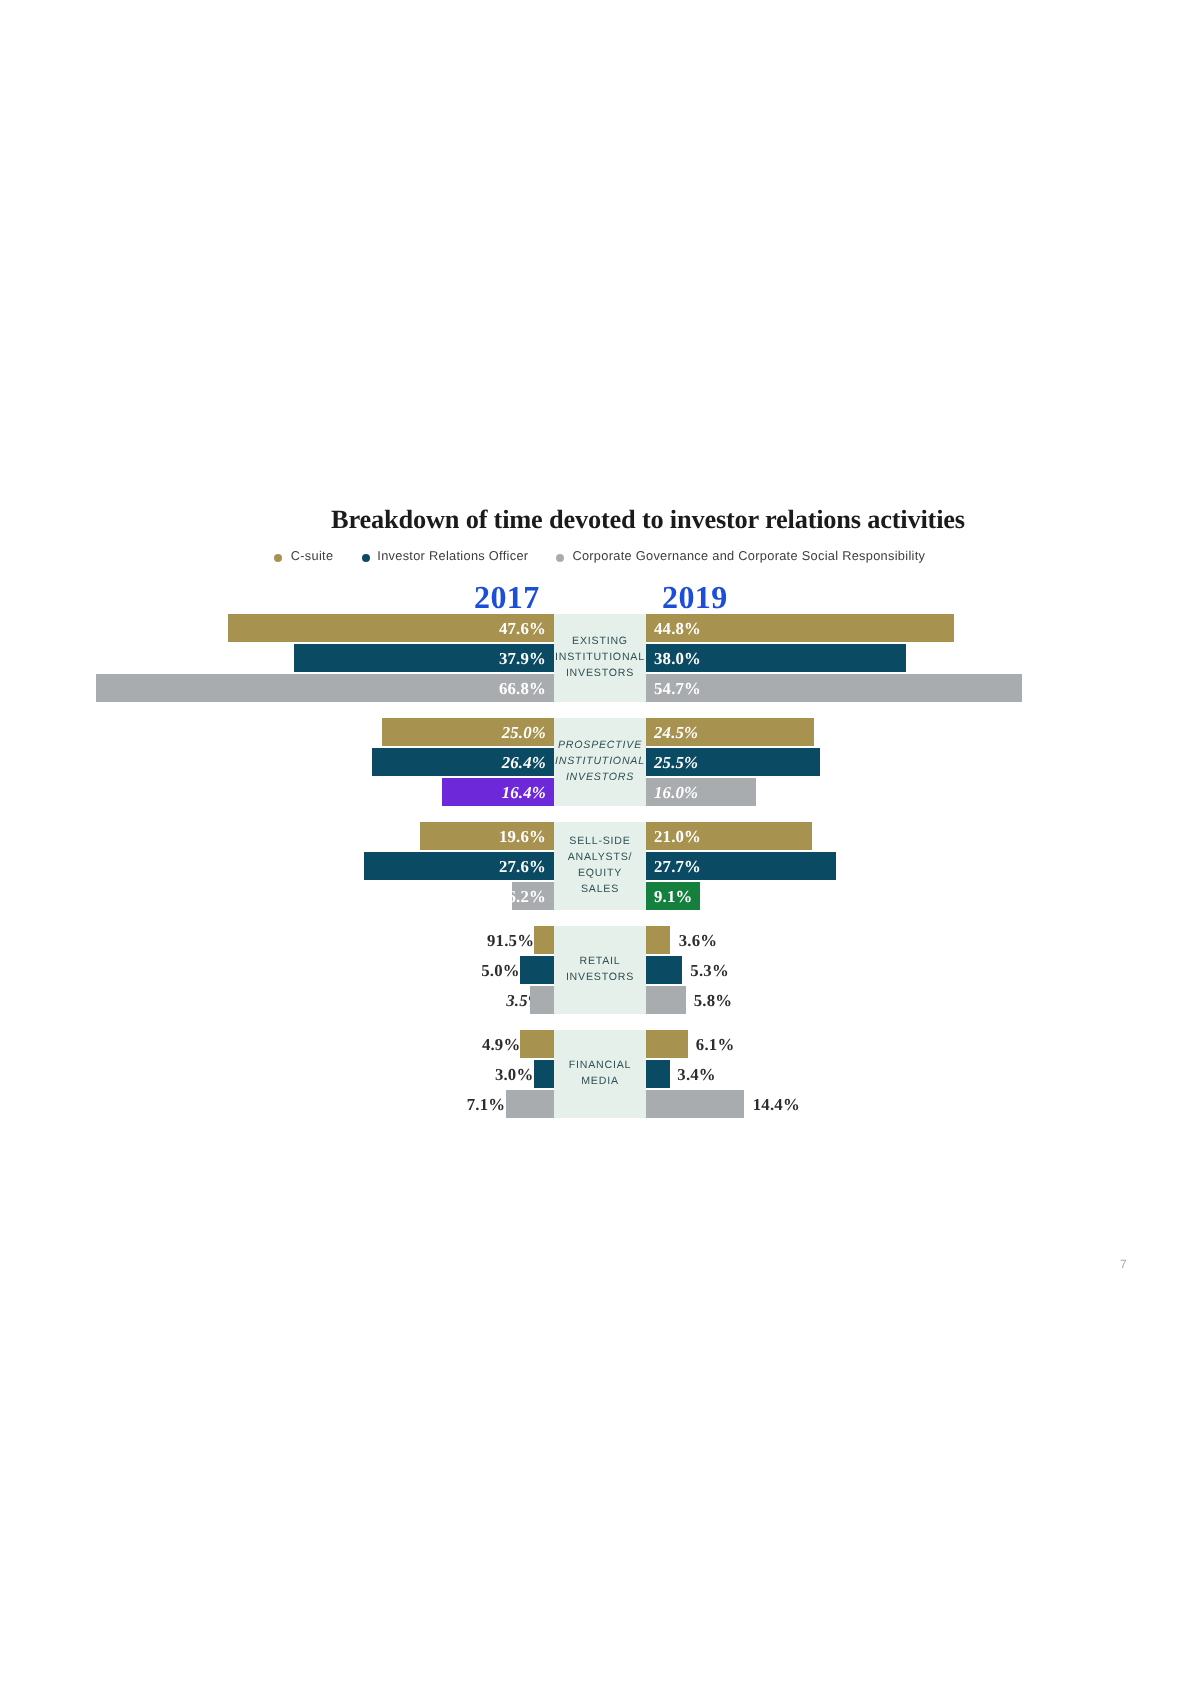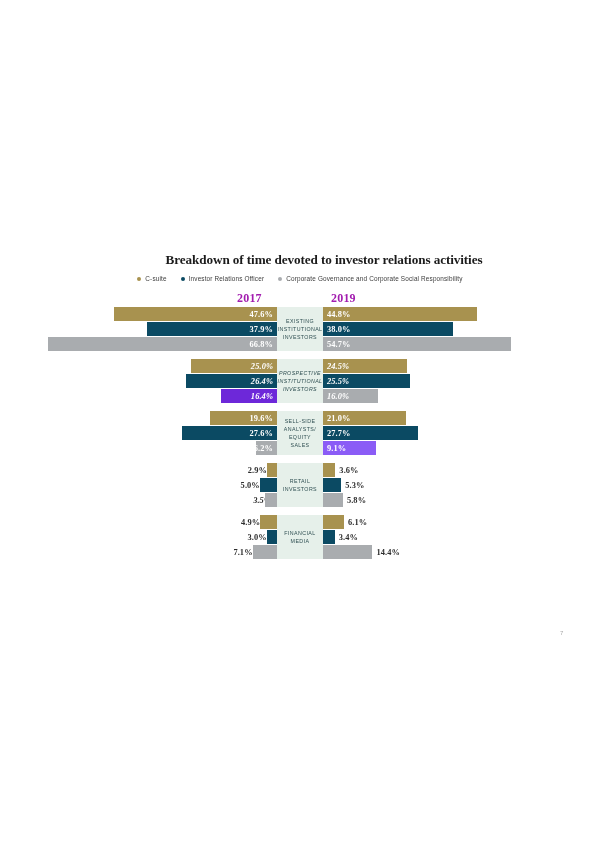--- a/index.html
+++ b/index.html
@@ -64,22 +64,22 @@
 
   
   .years {
     position: relative;
     height: 16px;
   }
   .year {
     position: absolute;
     font-family: "Liberation Serif", serif;
     font-weight: bold;
-    font-size: 12px;
-    color: #a21caf;
+    font-size: 16px;
+    color: #1d4ed8;
     letter-spacing: 0.2px;
   }
   .year.left  { left: 237px; }
   .year.right { left: 331px; }
 
   
   .group {
     position: relative;
     width: 600px;
   }
@@ -261,31 +261,31 @@
               <span class="bar-value">27.6%</span>
             </div>
             <div class="bar right-bar" style="background: rgb(11, 74, 99); width: 95.011px; left: 323px;">
               <span class="bar-value">27.7%</span>
             </div>
           </div>
           <div class="row last" style="top: 30px; position: absolute; left: 0px; width: 600px;">
             <div class="bar left-bar" style="background: rgb(169, 172, 175); width: 21.266px; left: 255.734px;">
               <span class="bar-value">6.2%</span>
             </div>
-            <div class="bar right-bar" style="background: #8b5cf6; width: 53px; left: 323px;">
+            <div class="bar right-bar" style="background: #15803d; width: 27px; left: 323px;">
               <span class="bar-value">9.1%</span>
             </div>
           </div>
           <div class="center-label" style="top: 0px; height: 44px;">
             <span><span>SELL-SIDE</span><br><span>ANALYSTS/</span><br><span>EQUITY SALES</span></span>
           </div>
         </div>
         <div class="group" style="height: 44px; margin-bottom: 8px;">
           <div class="row" style="top: 0px; position: absolute; left: 0px; width: 600px;">
-            <div class="outside-value left-side" style="left: 0px; width: 267.053px;">2.9%</div>
+            <div class="outside-value left-side" style="left: 0px; width: 267.053px;">91.5%</div>
             <div class="bar left-bar" style="background: rgb(168, 146, 79); width: 9.947px; left: 267.053px;"></div>
             <div class="outside-value right-side" style="left: 335.348px; width: 120px;">3.6%</div>
             <div class="bar right-bar" style="background: rgb(168, 146, 79); width: 12.348px; left: 323px;"></div>
           </div>
           <div class="row" style="top: 15px; position: absolute; left: 0px; width: 600px;">
             <div class="outside-value left-side" style="left: 0px; width: 259.85px;">5.0%</div>
             <div class="bar left-bar" style="background: rgb(11, 74, 99); width: 17.15px; left: 259.85px;"></div>
             <div class="outside-value right-side" style="left: 341.179px; width: 120px;">5.3%</div>
             <div class="bar right-bar" style="background: rgb(11, 74, 99); width: 18.179px; left: 323px;"></div>
           </div>

